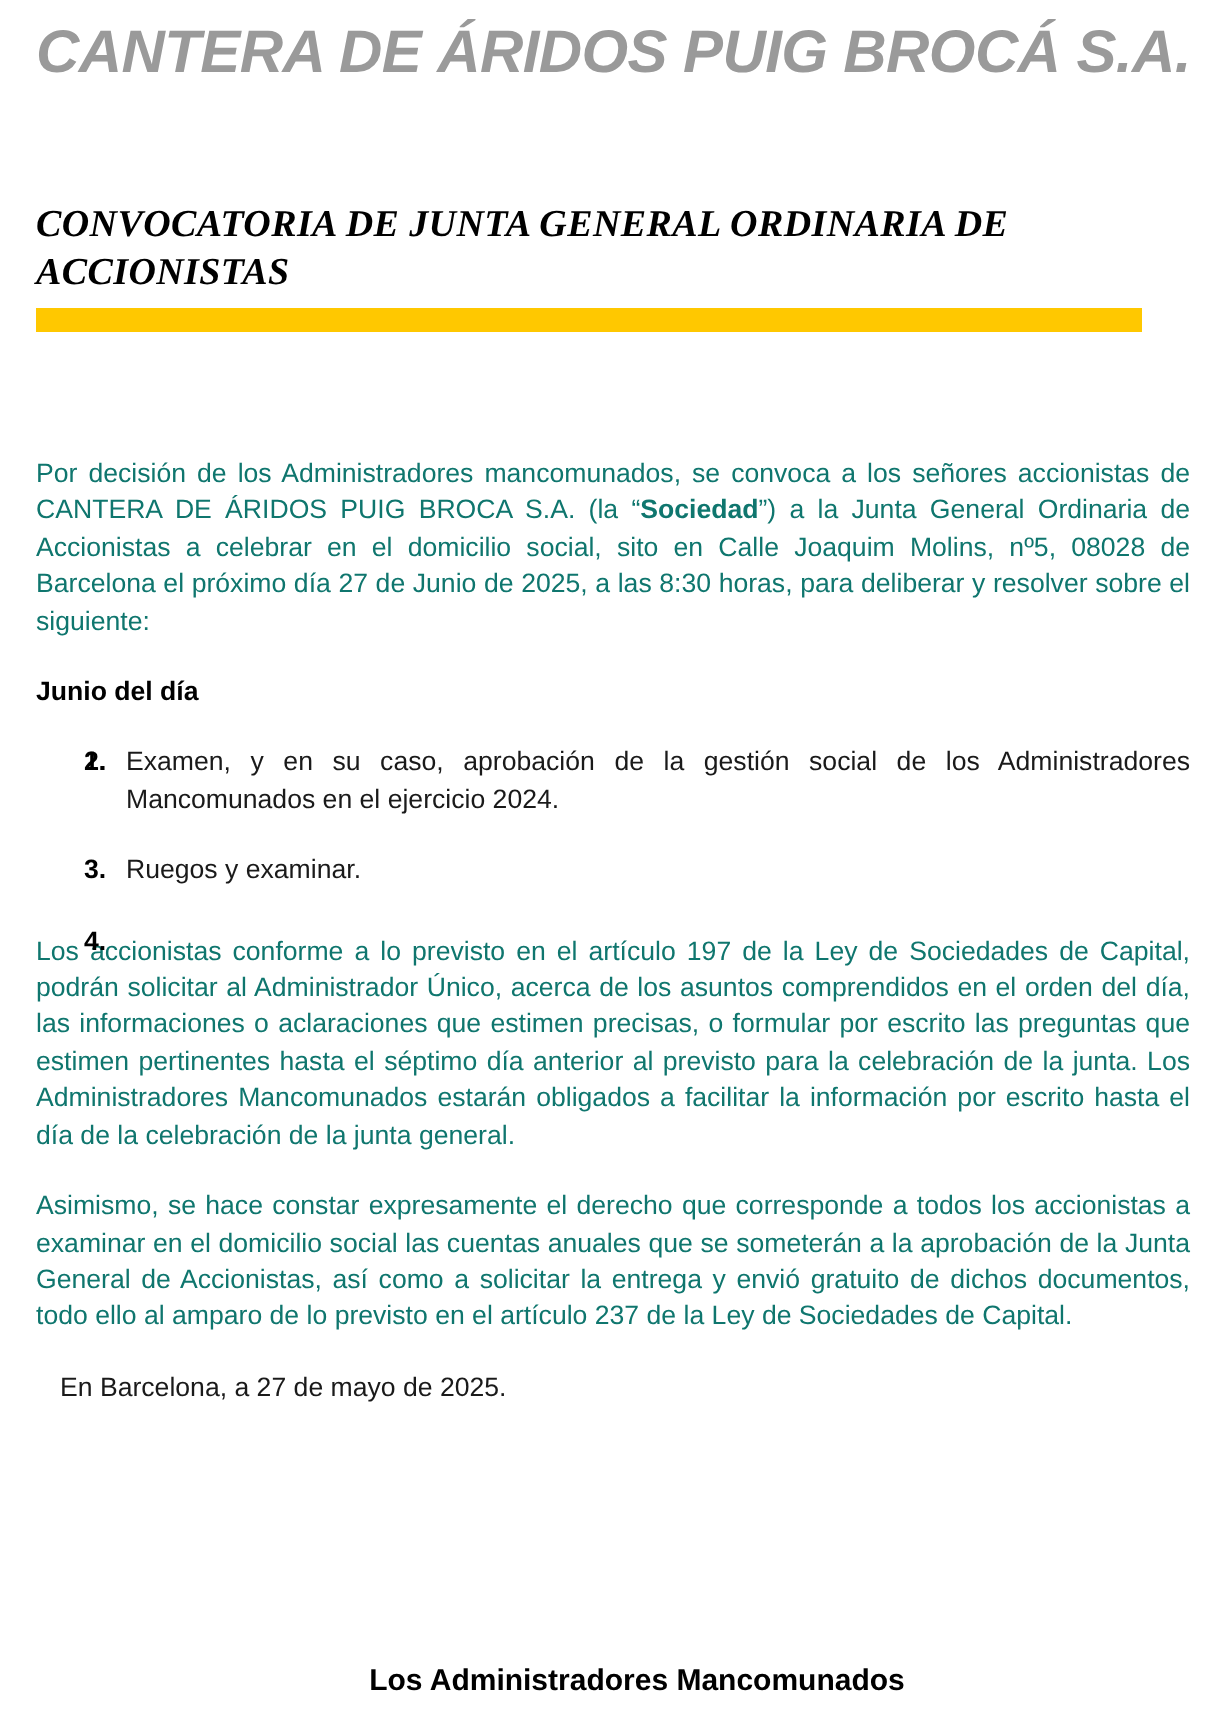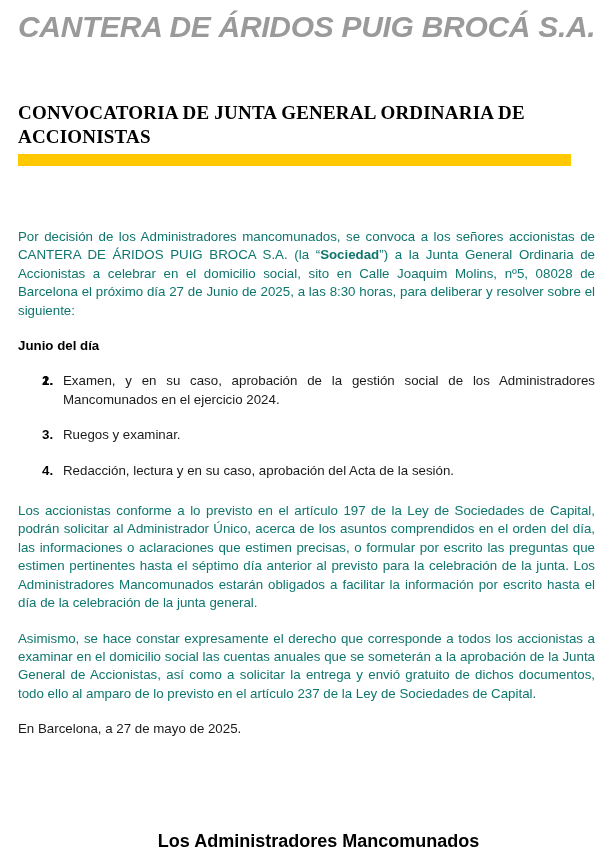--- a/index.html
+++ b/index.html
@@ -47,20 +47,21 @@
     position: absolute;
     left: 18px;
     top: 101px;
     width: 560px;
     font-family: "Liberation Serif", serif;
     font-size: 19px;
     line-height: 24px;
     font-weight: bold;
     color: #000000;
     letter-spacing: 0.2px;
+    font-style: italic;
   }
 
   .rule {
     position: absolute;
     left: 18px;
     top: 154px;
     width: 553px;
     height: 12px;
     background: #ffc800;
   }
@@ -117,36 +118,36 @@
     width: 20px;
     font-weight: bold;
     text-align: left;
     color: #000000;
   }
 
   .spacer-after-list { height: 4px; }
 
   
   .closing-line {
-    margin: 0;
+    margin: 12px;
     font-size: 13.3px;
     line-height: 18.4px;
     text-align: left;
     color: #1a1a1a;
   }
 
   .signature {
     position: absolute;
     left: 0;
     top: 832px;
     width: 613px;
     padding-left: 24px;
     box-sizing: border-box;
     text-align: center;
-    font-size: 18px;
+    font-size: 15px;
     line-height: 18px;
     font-weight: bold;
     color: #000000;
   }
 </style>
 </head>
 <body>
 
 <div class="page">
 
@@ -169,21 +170,20 @@
       <li>
         <span class="num">2.</span>
         <span>Examen, y en su caso, aprobación de la gestión social de los Administradores Mancomunados en el ejercicio 2024.</span>
       </li>
       <li>
         <span class="num">3.</span>
         <span>Ruegos y examinar.</span>
       </li>
       <li>
         <span class="num">4.</span>
-        <span>Redacción, lectura y en su caso, aprobación del Acta de la sesión.</span>
       </li>
     </ol>
 
     <div class="spacer-after-list"></div>
 
     <p class="para">Los accionistas conforme a lo previsto en el artículo 197 de la Ley de Sociedades de Capital, podrán solicitar al Administrador Único, acerca de los asuntos comprendidos en el orden del día, las informaciones o aclaraciones que estimen precisas, o formular por escrito las preguntas que estimen pertinentes hasta el séptimo día anterior al previsto para la celebración de la junta. Los Administradores Mancomunados estarán obligados a facilitar la información por escrito hasta el día de la celebración de la junta general.</p>
 
     <p class="para">Asimismo, se hace constar expresamente el derecho que corresponde a todos los accionistas a examinar en el domicilio social las cuentas anuales que se someterán a la aprobación de la Junta General de Accionistas, así como a solicitar la entrega y envió gratuito de dichos documentos, todo ello al amparo de lo previsto en el artículo 237 de la Ley de Sociedades de Capital.</p>
 
     <p class="closing-line">En Barcelona, a 27 de mayo de 2025.</p>

